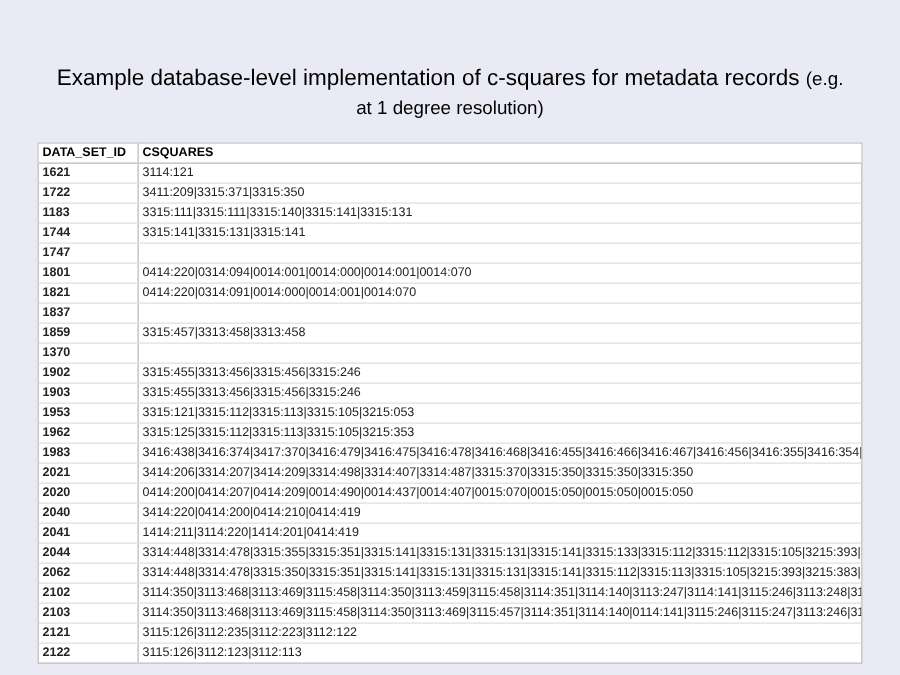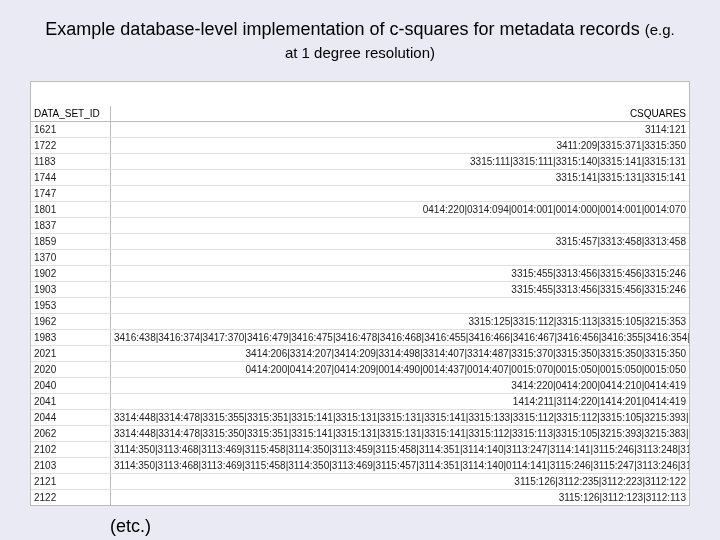--- a/index.html
+++ b/index.html
@@ -10,20 +10,21 @@
     body {
       width: 720px;
       height: 540px;
       background: #eaeaf5;
       font-family: Arial, sans-serif;
       overflow: hidden;
     }
     .title-block {
       text-align: center;
       padding: 18px 40px 8px 40px;
+      margin-top: 33px;
     }
     .title-main {
       font-size: 18px;
       font-weight: normal;
       color: #000;
       line-height: 1.3;
     }
     .title-sub {
       font-size: 15px;
       font-weight: normal;
@@ -42,33 +43,32 @@
       background: #fff;
       border-bottom: 1px solid #bbb;
     }
     .col-id {
       width: 80px;
       flex-shrink: 0;
       padding: 1px 3px;
       border-right: 1px solid #bbb;
       overflow: hidden;
       white-space: nowrap;
+      font-weight: bold;
     }
     .col-csq {
       flex: 1;
       padding: 1px 3px;
       overflow: hidden;
       white-space: nowrap;
-      text-align: right;
     }
     .table-header .col-id,
     .table-header .col-csq {
-      font-weight: normal;
+      font-weight: bold;
       color: #000;
-      margin-top: 24px;
     }
     .table-row {
       display: flex;
       border-bottom: 1px solid #e0e0e0;
       color: #222;
     }
     .table-row:last-child {
       border-bottom: none;
     }
     .etc {
@@ -110,39 +110,44 @@
         <div class="col-csq">3315:141|3315:131|3315:141</div>
       </div>
       <div class="table-row">
         <div class="col-id">1747</div>
       </div>
       <div class="table-row">
         <div class="col-id">1801</div>
         <div class="col-csq">0414:220|0314:094|0014:001|0014:000|0014:001|0014:070</div>
       </div>
       <div class="table-row">
+        <div class="col-id">1821</div>
+        <div class="col-csq">0414:220|0314:091|0014:000|0014:001|0014:070</div>
+      </div>
+      <div class="table-row">
         <div class="col-id">1837</div>
       </div>
       <div class="table-row">
         <div class="col-id">1859</div>
         <div class="col-csq">3315:457|3313:458|3313:458</div>
       </div>
       <div class="table-row">
         <div class="col-id">1370</div>
       </div>
       <div class="table-row">
         <div class="col-id">1902</div>
         <div class="col-csq">3315:455|3313:456|3315:456|3315:246</div>
       </div>
       <div class="table-row">
         <div class="col-id">1903</div>
         <div class="col-csq">3315:455|3313:456|3315:456|3315:246</div>
       </div>
       <div class="table-row">
         <div class="col-id">1953</div>
+        <div class="col-csq">3315:121|3315:112|3315:113|3315:105|3215:053</div>
       </div>
       <div class="table-row">
         <div class="col-id">1962</div>
         <div class="col-csq">3315:125|3315:112|3315:113|3315:105|3215:353</div>
       </div>
       <div class="table-row">
         <div class="col-id">1983</div>
         <div class="col-csq">3416:438|3416:374|3417:370|3416:479|3416:475|3416:478|3416:468|3416:455|3416:466|3416:467|3416:456|3416:355|3416:354|3416:353</div>
       </div>
       <div class="table-row">

